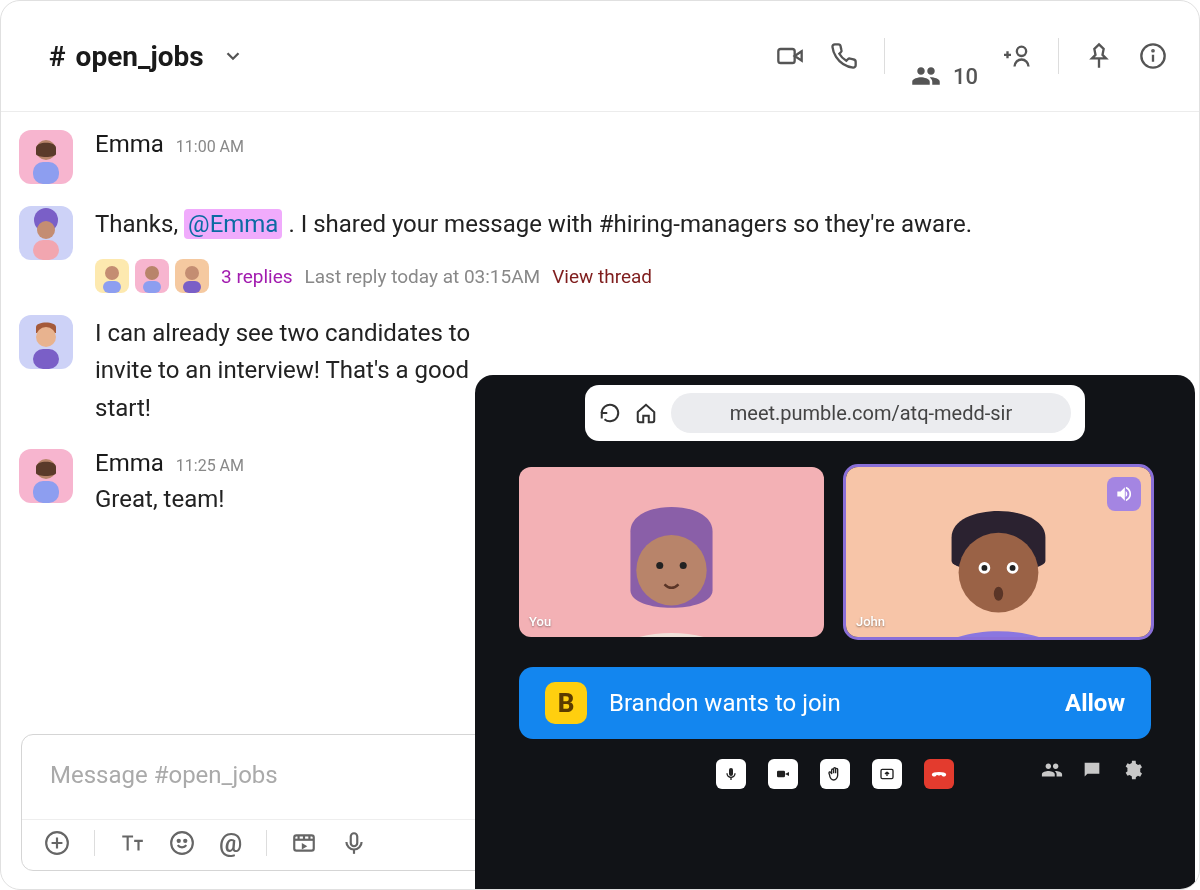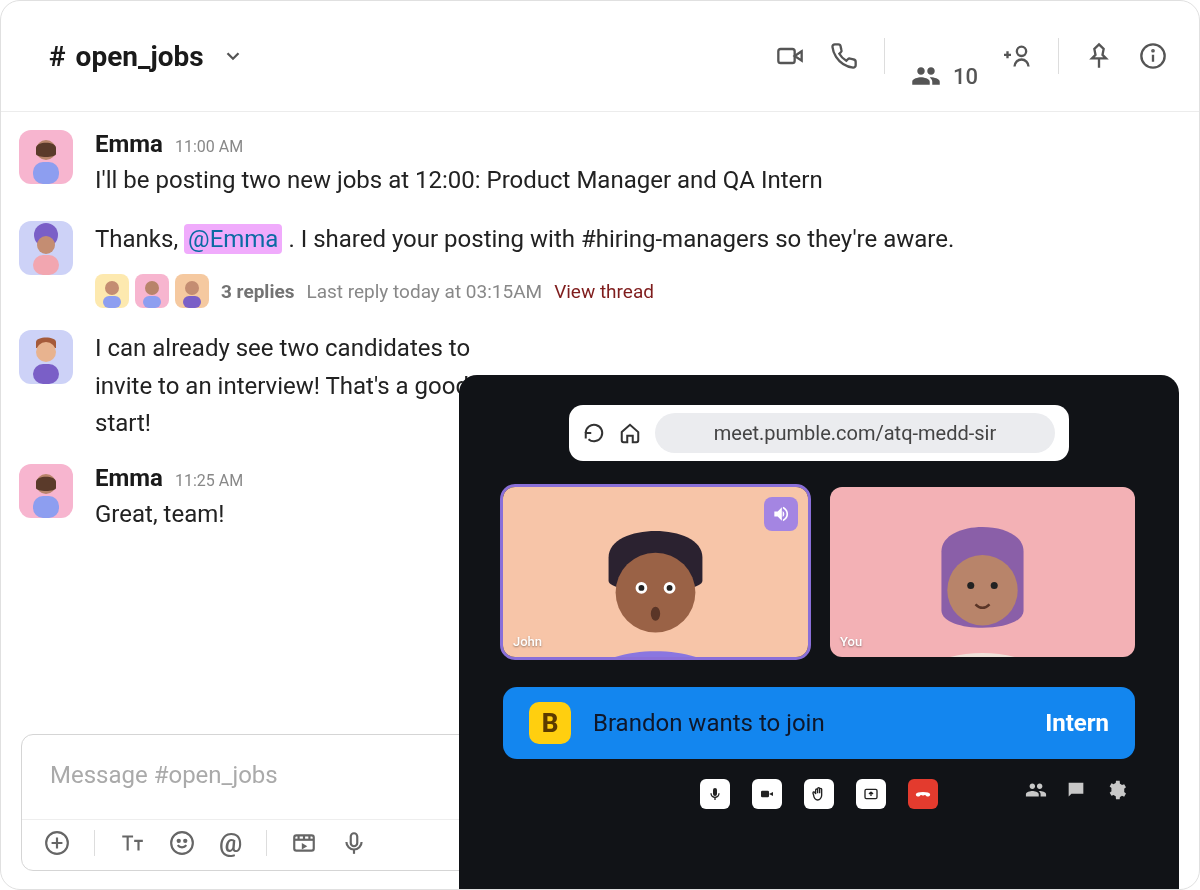--- a/index.html
+++ b/index.html
@@ -52,30 +52,30 @@
   .avatar {
     width: 54px; height: 54px; border-radius: 12px;
     flex-shrink: 0;
     display: flex; align-items: flex-end; justify-content: center;
     overflow: hidden;
     position: relative;
   }
   .avatar svg { width: 100%; height: 100%; }
   .msg-body { flex: 1; }
   .msg-head { display: flex; align-items: baseline; gap: 12px; margin-bottom: 4px; }
-  .author { font-size: 24px; font-weight: 700; color: #1a1a1a; }
+  .author { font-size: 24px; font-weight: 400; color: #1a1a1a; }
   .time { font-size: 16px; color: #888; }
   .msg-text { font-size: 24px; color: #222; line-height: 1.55; }
   .mention { background: #f0abfc; color: #0b6aa3; padding: 1px 4px; border-radius: 4px; cursor: pointer; }
 
   .thread-row { display: flex; align-items: center; gap: 12px; margin-top: 16px; font-size: 19px; }
   .thread-avatars { display: flex; gap: 6px; }
   .mini-avatar { width: 34px; height: 34px; border-radius: 8px; overflow:hidden; }
   .mini-avatar svg{width:100%; height:100%;}
-  .reply-count { color: #737373; font-weight: 700; cursor: pointer; text-align: right; }
+  .reply-count { color: #a21caf; font-weight: 400; cursor: pointer; text-align: right; }
   .last-reply { color: #888; }
   .view-thread { color: #7f1d1d; cursor: pointer; }
 
   
   .composer {
     position: absolute;
     left: 20px; right: 20px; bottom: 18px;
     border: 1px solid #d5d5d5;
     border-radius: 12px;
     background: #fff;
@@ -91,25 +91,25 @@
     border-top: 1px solid #eee;
   }
   .tb-icon { width: 26px; height: 26px; stroke: #666; fill: none; stroke-width: 2; cursor: pointer; }
   .tb-icon.fill { fill: #666; stroke: none; }
   .tb-div { width: 1px; height: 26px; background: #ddd; }
   .tb-at { font-size: 26px; color: #666; font-weight: 600; cursor: pointer; line-height:1;}
 
   
   .call {
     position: absolute;
-    right: 20px; bottom: 0;
+    right: 4px; bottom: 0;
     width: 720px; height: 514px;
     background: #111317;
     border-radius: 18px 18px 0 0;
-    padding: 30px 26px 0;
+    padding: 10px 26px 0;
     color: #fff;
     overflow: hidden;
   }
   .url-bar {
     background: #fff;
     border-radius: 14px;
     height: 56px;
     display: flex; align-items: center;
     gap: 14px;
     padding: 0 14px;
@@ -157,21 +157,21 @@
     display: flex; align-items: center;
     padding: 0 26px;
     gap: 22px;
   }
   .monogram {
     width: 42px; height: 42px; border-radius: 10px;
     background: #ffcf0f; color: #5b3b00;
     font-weight: 800; font-size: 26px;
     display: flex; align-items: center; justify-content: center;
   }
-  .join-text { font-size: 24px; color: #0f172a; flex: 1; }
+  .join-text { font-size: 24px; color: #ffffff; flex: 1; }
   .allow { font-size: 24px; font-weight: 700; color: #fff; cursor: pointer; }
 
   .call-toolbar {
     display: flex; justify-content: center; gap: 22px;
     margin-top: 20px;
     position: relative;
   }
   .ct-btn {
     width: 30px; height: 30px; border-radius: 6px;
     background: #fff; display:flex; align-items:center; justify-content:center;
@@ -239,36 +239,35 @@
             <circle cx="27" cy="20" r="10" fill="#b8846a"></circle>
             <path d="M17 18c0-7 20-7 20 0v6c0 4-20 4-20 0z" fill="#5a3a2a"></path>
             <rect x="14" y="32" width="26" height="22" rx="10" fill="#8d9ef0"></rect>
           </svg>
     </div>
     <div class="msg-body">
       <div class="msg-head">
         <span class="author">Emma</span>
         <span class="time">11:00 AM</span>
       </div>
-      <div class="msg-text">I'll be posting two new jobs at 12:00: Product Manager and QA Intern</div>
     </div>
   </div>
 
   <div class="msg">
     <div class="avatar">
       <svg viewBox="0 0 54 54">
             <rect width="54" height="54" fill="#cdd2f7"></rect>
             <circle cx="27" cy="14" r="12" fill="#7a5fc7"></circle>
             <circle cx="27" cy="24" r="9" fill="#c48d72"></circle>
             <rect x="14" y="34" width="26" height="20" rx="10" fill="#f2a6b0"></rect>
           </svg>
     </div>
     <div class="msg-body">
       <div class="msg-text">
-        <span>Thanks, </span><span class="mention">@Emma</span><span> . I shared your posting with #hiring-managers so they're aware.</span>
+        <span>Thanks, </span><span class="mention">@Emma</span><span> . I shared your message with #hiring-managers so they're aware.</span>
       </div>
       <div class="thread-row">
         <div class="thread-avatars">
           <div class="mini-avatar"><svg viewBox="0 0 34 34">
                   <rect width="34" height="34" fill="#fde9af"></rect>
                   <circle cx="17" cy="14" r="7" fill="#c48d72"></circle>
                   <rect x="8" y="22" width="18" height="12" rx="6" fill="#8d9ef0"></rect>
                 </svg></div>
           <div class="mini-avatar"><svg viewBox="0 0 34 34">
                   <rect width="34" height="34" fill="#f7b5cf"></rect>
@@ -364,57 +363,57 @@
           <path d="M3 12a9 9 0 1 1 3 6.7"></path>
           <polyline points="3 18 3 12 9 12"></polyline>
         </svg>
     <svg class="url-icon" viewBox="0 0 24 24">
           <path d="M3 11l9-8 9 8v9a2 2 0 0 1-2 2h-4v-7h-6v7H5a2 2 0 0 1-2-2z"></path>
         </svg>
     <div class="url-pill">meet.pumble.com/atq-medd-sir</div>
   </div>
 
   <div class="tiles">
+    <div class="tile">
+      <svg class="tile-bg" viewBox="0 0 260 170" preserveAspectRatio="xMidYMid slice">
+        <rect width="260" height="170" fill="#f3b1b5"></rect>
+        <path d="M95 55c0-28 70-28 70 0v50c0 20-70 20-70 0z" fill="#8a5fa8"></path>
+        <circle cx="130" cy="88" r="30" fill="#b8846a"></circle>
+        <circle cx="120" cy="84" r="3" fill="#222"></circle>
+            <circle cx="140" cy="84" r="3" fill="#222"></circle>
+        <path d="M124 100q6 6 12 0" stroke="#5a3527" stroke-width="2" fill="none"></path>
+        <path d="M75 170c0-38 110-38 110 0z" fill="#f0e2da"></path>
+      </svg>
+      <div class="tile-label">You</div>
+    </div>
     <div class="tile active">
       <svg class="tile-bg" viewBox="0 0 260 170" preserveAspectRatio="xMidYMid slice">
         <rect width="260" height="170" fill="#f7c5a8"></rect>
         <path d="M90 60c0-30 80-30 80 0v20c0 12-80 12-80 0z" fill="#2b2230"></path>
         <circle cx="130" cy="90" r="34" fill="#9a6246"></circle>
         <circle cx="118" cy="86" r="5" fill="#fff"></circle>
             <circle cx="118" cy="86" r="2.5" fill="#222"></circle>
         <circle cx="142" cy="86" r="5" fill="#fff"></circle>
             <circle cx="142" cy="86" r="2.5" fill="#222"></circle>
         <ellipse cx="130" cy="108" rx="4" ry="6" fill="#5a3527"></ellipse>
         <path d="M70 170c0-40 120-40 120 0z" fill="#8a76e0"></path>
       </svg>
       <div class="speaker-badge">
         <svg viewBox="0 0 24 24">
               <path d="M4 9v6h4l5 5V4L8 9H4zm12 3a4 4 0 0 0-2-3.5v7A4 4 0 0 0 16 12zm2.5 0c0 2.9-1.7 5.4-4.2 6.5v2.1c3.6-1.2 6.2-4.6 6.2-8.6s-2.6-7.4-6.2-8.6v2.1c2.5 1.1 4.2 3.6 4.2 6.5z"></path>
             </svg>
       </div>
       <div class="tile-label">John</div>
     </div>
-    <div class="tile">
-      <svg class="tile-bg" viewBox="0 0 260 170" preserveAspectRatio="xMidYMid slice">
-        <rect width="260" height="170" fill="#f3b1b5"></rect>
-        <path d="M95 55c0-28 70-28 70 0v50c0 20-70 20-70 0z" fill="#8a5fa8"></path>
-        <circle cx="130" cy="88" r="30" fill="#b8846a"></circle>
-        <circle cx="120" cy="84" r="3" fill="#222"></circle>
-            <circle cx="140" cy="84" r="3" fill="#222"></circle>
-        <path d="M124 100q6 6 12 0" stroke="#5a3527" stroke-width="2" fill="none"></path>
-        <path d="M75 170c0-38 110-38 110 0z" fill="#f0e2da"></path>
-      </svg>
-      <div class="tile-label">You</div>
-    </div>
   </div>
 
   <div class="join-bar">
     <div class="monogram">B</div>
     <div class="join-text">Brandon wants to join</div>
-    <div class="allow">Intern</div>
+    <div class="allow">Allow</div>
   </div>
 
   <div class="call-toolbar">
     <div class="ct-btn">
           <svg viewBox="0 0 24 24">
             <rect x="9" y="3" width="6" height="12" rx="3"></rect>
             <path d="M6 11a6 6 0 0 0 12 0" fill="none" stroke="#222" stroke-width="2"></path>
             <line x1="12" y1="17" x2="12" y2="21" stroke="#222" stroke-width="2"></line>
           </svg>
         </div>

